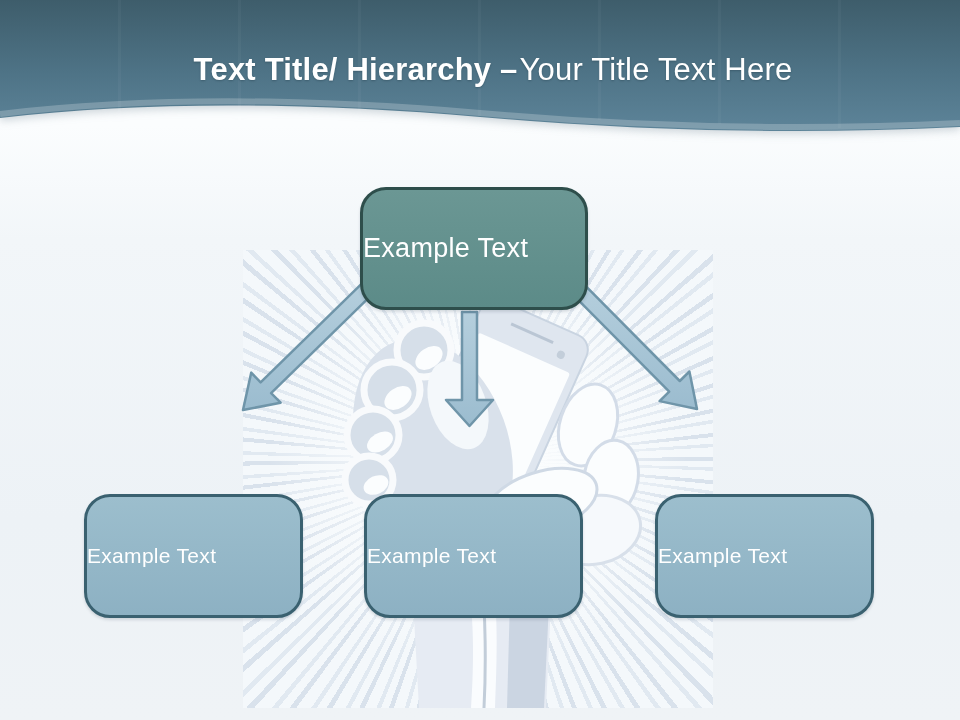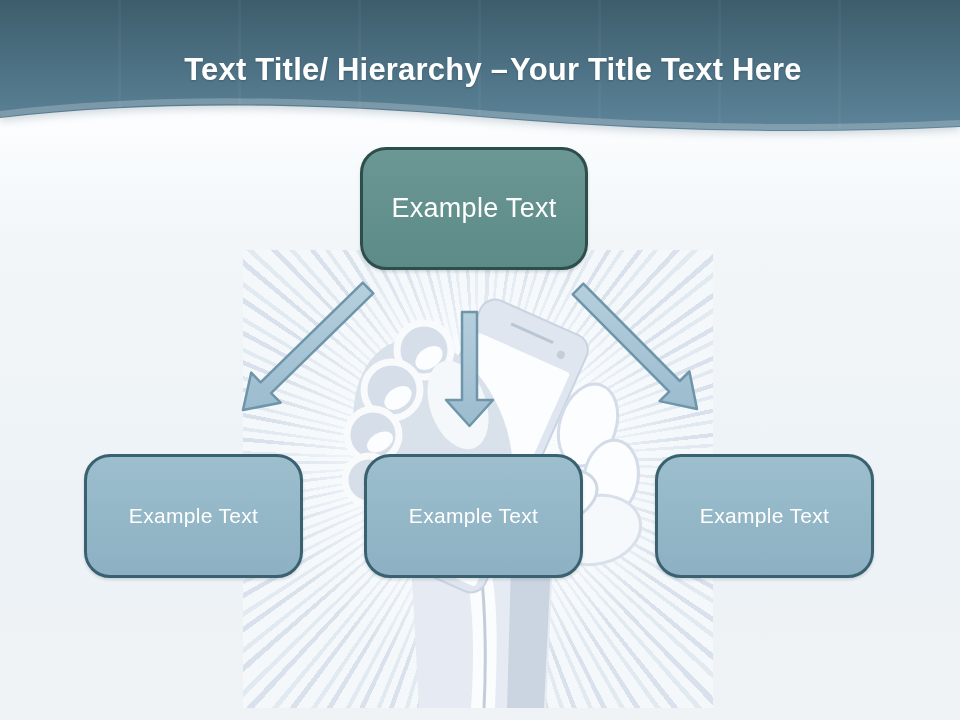--- a/index.html
+++ b/index.html
@@ -7,36 +7,36 @@
   .slide{position:relative;width:960px;height:720px;
     background:linear-gradient(180deg,#fbfdfe 125px,#f2f6f9 240px,#edf2f6 520px,#eff3f6 100%);
     overflow:hidden;}
 
   
   .header-svg{position:absolute;left:0;top:0;filter:drop-shadow(0 3px 4px rgba(90,110,125,.28));}
   .page-title{position:absolute;left:0;right:0;top:52px;text-align:center;
     padding-left:26px;color:#fff;font-size:31px;letter-spacing:.2px;
     text-shadow:0 1px 2px rgba(10,30,40,.25);white-space:nowrap;}
   .page-title .strong{font-weight:700;}
-  .page-title .light{font-weight:700;margin-left:2px;}
+  .page-title .light{font-weight:400;margin-left:2px;}
 
   
   .sunburst{position:absolute;left:243px;top:250px;width:470px;height:458px;overflow:hidden;
     background:
       radial-gradient(circle at 50% 46%, rgba(251,253,254,.95) 0 60px, rgba(251,253,254,0) 210px),
       repeating-conic-gradient(from 2deg at 50.4% 46%, #d9e2ec 0deg 1deg, #f4f8fb 1deg 2.6deg, #e1e9f1 2.6deg 3.5deg, #f4f8fb 3.5deg 5.8deg),
       #f4f8fb;}
   .sunburst svg{position:absolute;left:0;top:0;}
 
   
   .arrows-svg{position:absolute;left:0;top:0;pointer-events:none;}
 
   
-  .box{position:absolute;border-radius:26px;display:flex;align-items:center;justify-content:center;
-    color:#fff;letter-spacing:.3px;box-shadow:0 2px 3px rgba(60,80,95,.18);box-sizing:border-box;}
+  .box{position:absolute;border-radius:26px;display:flex;align-items:center;justify-content:flex-start;
+    color:#fff;letter-spacing:.3px;box-shadow:0 2px 3px rgba(60,80,95,.18);box-sizing:border-box;margin-top:40px;}
   .box-root{left:360px;top:147px;width:228px;height:123px;font-size:27px;
     background:linear-gradient(180deg,#6b9794,#5c8b88);border:3px solid #2e4e4b;}
   .box-child{top:454px;width:219px;height:124px;font-size:21px;
     background:linear-gradient(180deg,#9cbecd,#8db1c3);border:3px solid #3a6170;}
   .box-child-1{left:84px;} .box-child-2{left:364px;} .box-child-3{left:655px;}
 </style>
 </head>
 <body>
 
 <div class="slide">

